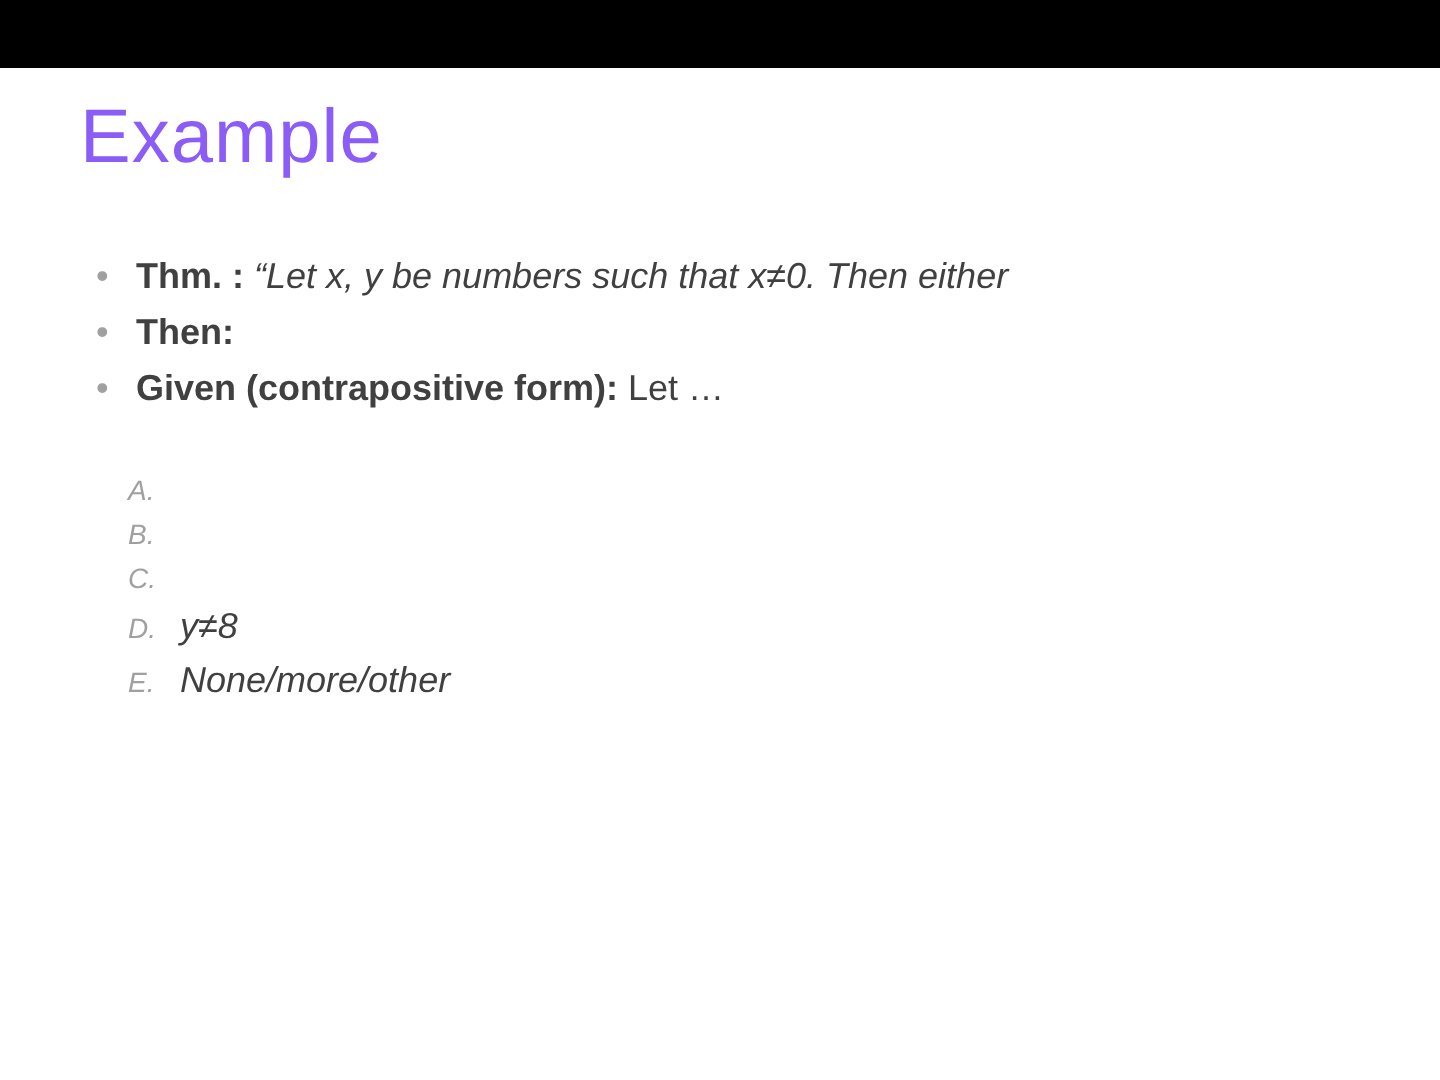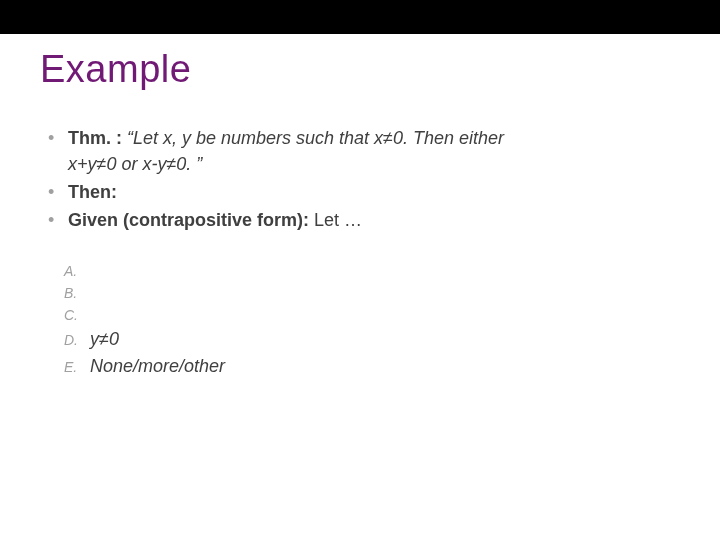--- a/index.html
+++ b/index.html
@@ -15,21 +15,21 @@
     width: 100%;
     height: 34px;
     background: #000000;
   }
   .slide {
     padding: 10px 40px 0 40px;
   }
   .title {
     font-size: 38px;
     font-weight: normal;
-    color: #701a75;
+    color: #8b5cf6;
     margin: 4px 0 34px 0;
     letter-spacing: 0.5px;
   }
   .bullets {
     font-size: 18px;
     color: #404040;
     line-height: 1.45;
     margin-left: 8px;
   }
   .bullet-row {
@@ -80,21 +80,20 @@
 <div class="slide">
 
   <div class="title">Example</div>
 
   <div class="bullets">
 
     <div class="bullet-row">
       <div class="bullet-dot">•</div>
       <div class="bullet-text">
         <span class="bold">Thm. :</span><span class="italic"> “Let x, y be numbers such that x≠0. Then either</span><br>
-        <span class="italic">x+y≠0 or x-y≠0. ”</span>
       </div>
     </div>
 
     <div class="bullet-row">
       <div class="bullet-dot">•</div>
       <div class="bullet-text">
         <span class="bold">Then:</span>
       </div>
     </div>
 
@@ -112,21 +111,21 @@
       <span class="option-letter">A.</span>
     </div>
     <div class="option-row">
       <span class="option-letter">B.</span>
     </div>
     <div class="option-row">
       <span class="option-letter">C.</span>
     </div>
     <div class="option-row">
       <span class="option-letter">D.</span>
-      <span class="option-text">y≠0</span>
+      <span class="option-text">y≠8</span>
     </div>
     <div class="option-row">
       <span class="option-letter">E.</span>
       <span class="option-text">None/more/other</span>
     </div>
   </div>
 
 </div>
 
 </body></html>

